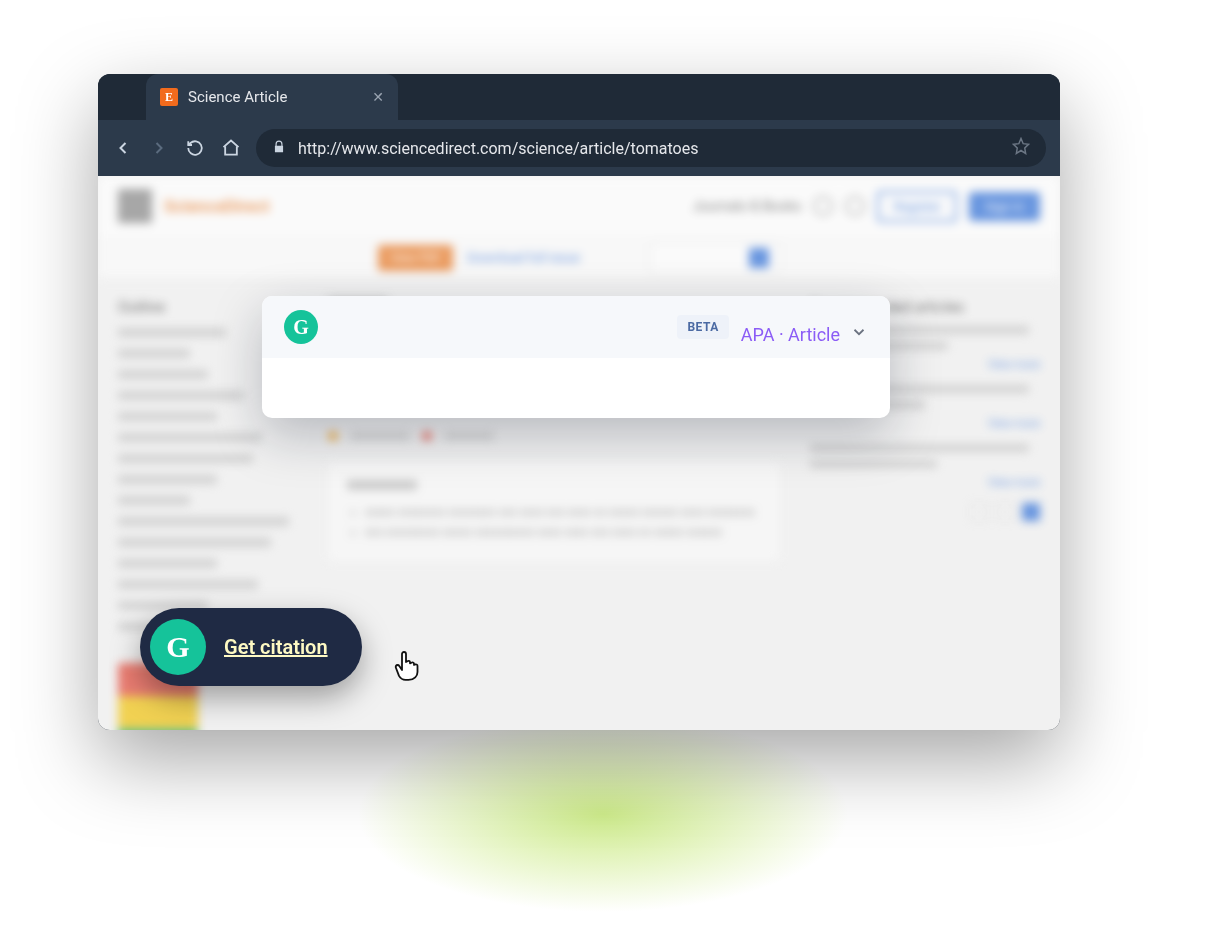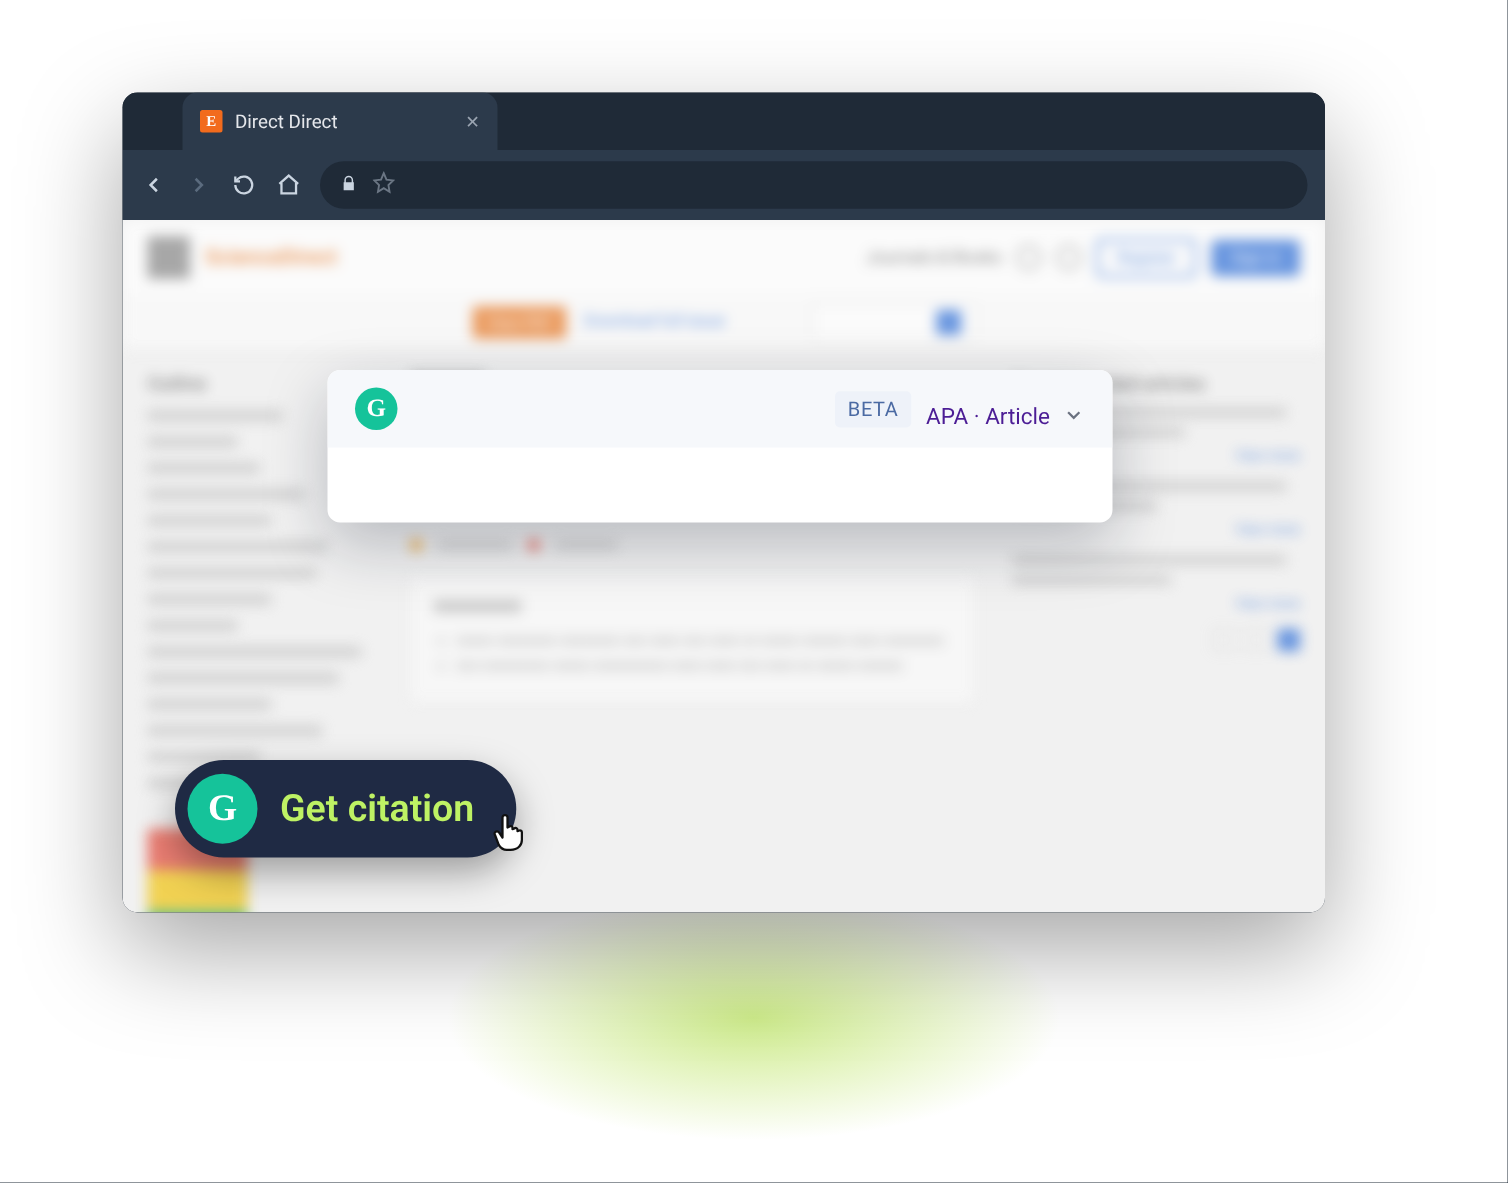--- a/index.html
+++ b/index.html
@@ -200,31 +200,31 @@
     display: flex; align-items:center; justify-content:center;
     color: #fff;
     font-family: Georgia, serif;
     font-size: 20px;
     font-weight: 600;
   }
   .cc-header .sp { flex: 1; }
   .beta-badge {
     background: #eef2f9;
     color: #4b6aa3;
-    font-size: 16px;
-    font-weight: 400;
+    font-size: 12px;
+    font-weight: 700;
     letter-spacing: 0.5px;
     padding: 5px 10px;
     border-radius: 4px;
   }
   .style-picker {
     display: flex;
-    align-items: flex-start;
+    align-items: center;
     gap: 10px;
-    color: #4c1d95;
+    color: #8b5cf6;
     font-size: 18px;
     cursor: pointer;
     margin-top: 14px;
   }
   .chev { color: #6b7280; }
   .cc-body {
     padding: 28px 24px 32px 24px;
     display: flex;
     gap: 24px;
     align-items: flex-start;
@@ -276,42 +276,42 @@
     height: 78px;
     padding: 0 34px 0 10px;
     display: flex;
     align-items: center;
     gap: 18px;
     box-shadow: 0 12px 30px rgba(0,0,0,0.35);
     z-index: 30;
     cursor: pointer;
   }
   .pill .g-logo { width: 56px; height: 56px; font-size: 30px; }
-  .pill-label { color: #bef264; font-size: 30px; font-weight: 600; }
+  .pill-label { color: #fef9c3; font-size: 20px; font-weight: 600; text-decoration: underline; }
 
   
   .hand {
     position: absolute;
     left: 392px;
     top: 648px;
     z-index: 40;
     pointer-events: none;
   }
 </style>
 </head>
 <body>
 
 <div class="glow"></div>
 
 <div class="browser">
 
   <div class="tabbar">
     <div class="tab">
       <div class="favicon">E</div>
-      <div class="title">Direct Direct</div>
+      <div class="title">Science Article</div>
       <div class="close">✕</div>
     </div>
   </div>
 
   <div class="toolbar">
     <div class="navbtn">
       <svg width="20" height="20" viewBox="0 0 24 24" fill="none" stroke="currentColor" stroke-width="2.4">
           <path d="M15 6l-6 6 6 6"></path>
         </svg>
     </div>
@@ -331,20 +331,21 @@
           <path d="M3 11l9-8 9 8"></path>
           <path d="M5 10v10h14V10"></path>
         </svg>
     </div>
     <div class="urlbar">
       <span class="lock">
         <svg width="14" height="14" viewBox="0 0 24 24" fill="currentColor">
             <path d="M6 10V7a6 6 0 1 1 12 0v3h1v11H5V10h1zm2 0h8V7a4 4 0 1 0-8 0v3z"></path>
           </svg>
       </span>
+      <span class="url">http://www.sciencedirect.com/science/article/tomatoes</span>
       <span class="star">
         <svg width="18" height="18" viewBox="0 0 24 24" fill="none" stroke="currentColor" stroke-width="2">
             <path d="M12 2l2.9 6.9L22 9.8l-5 4.9 1.2 7.3L12 18l-6.2 4 1.2-7.3-5-4.9 7.1-0.9z"></path>
           </svg>
       </span>
     </div>
   </div>
 
   <div class="page">
     <div class="page-blur">

